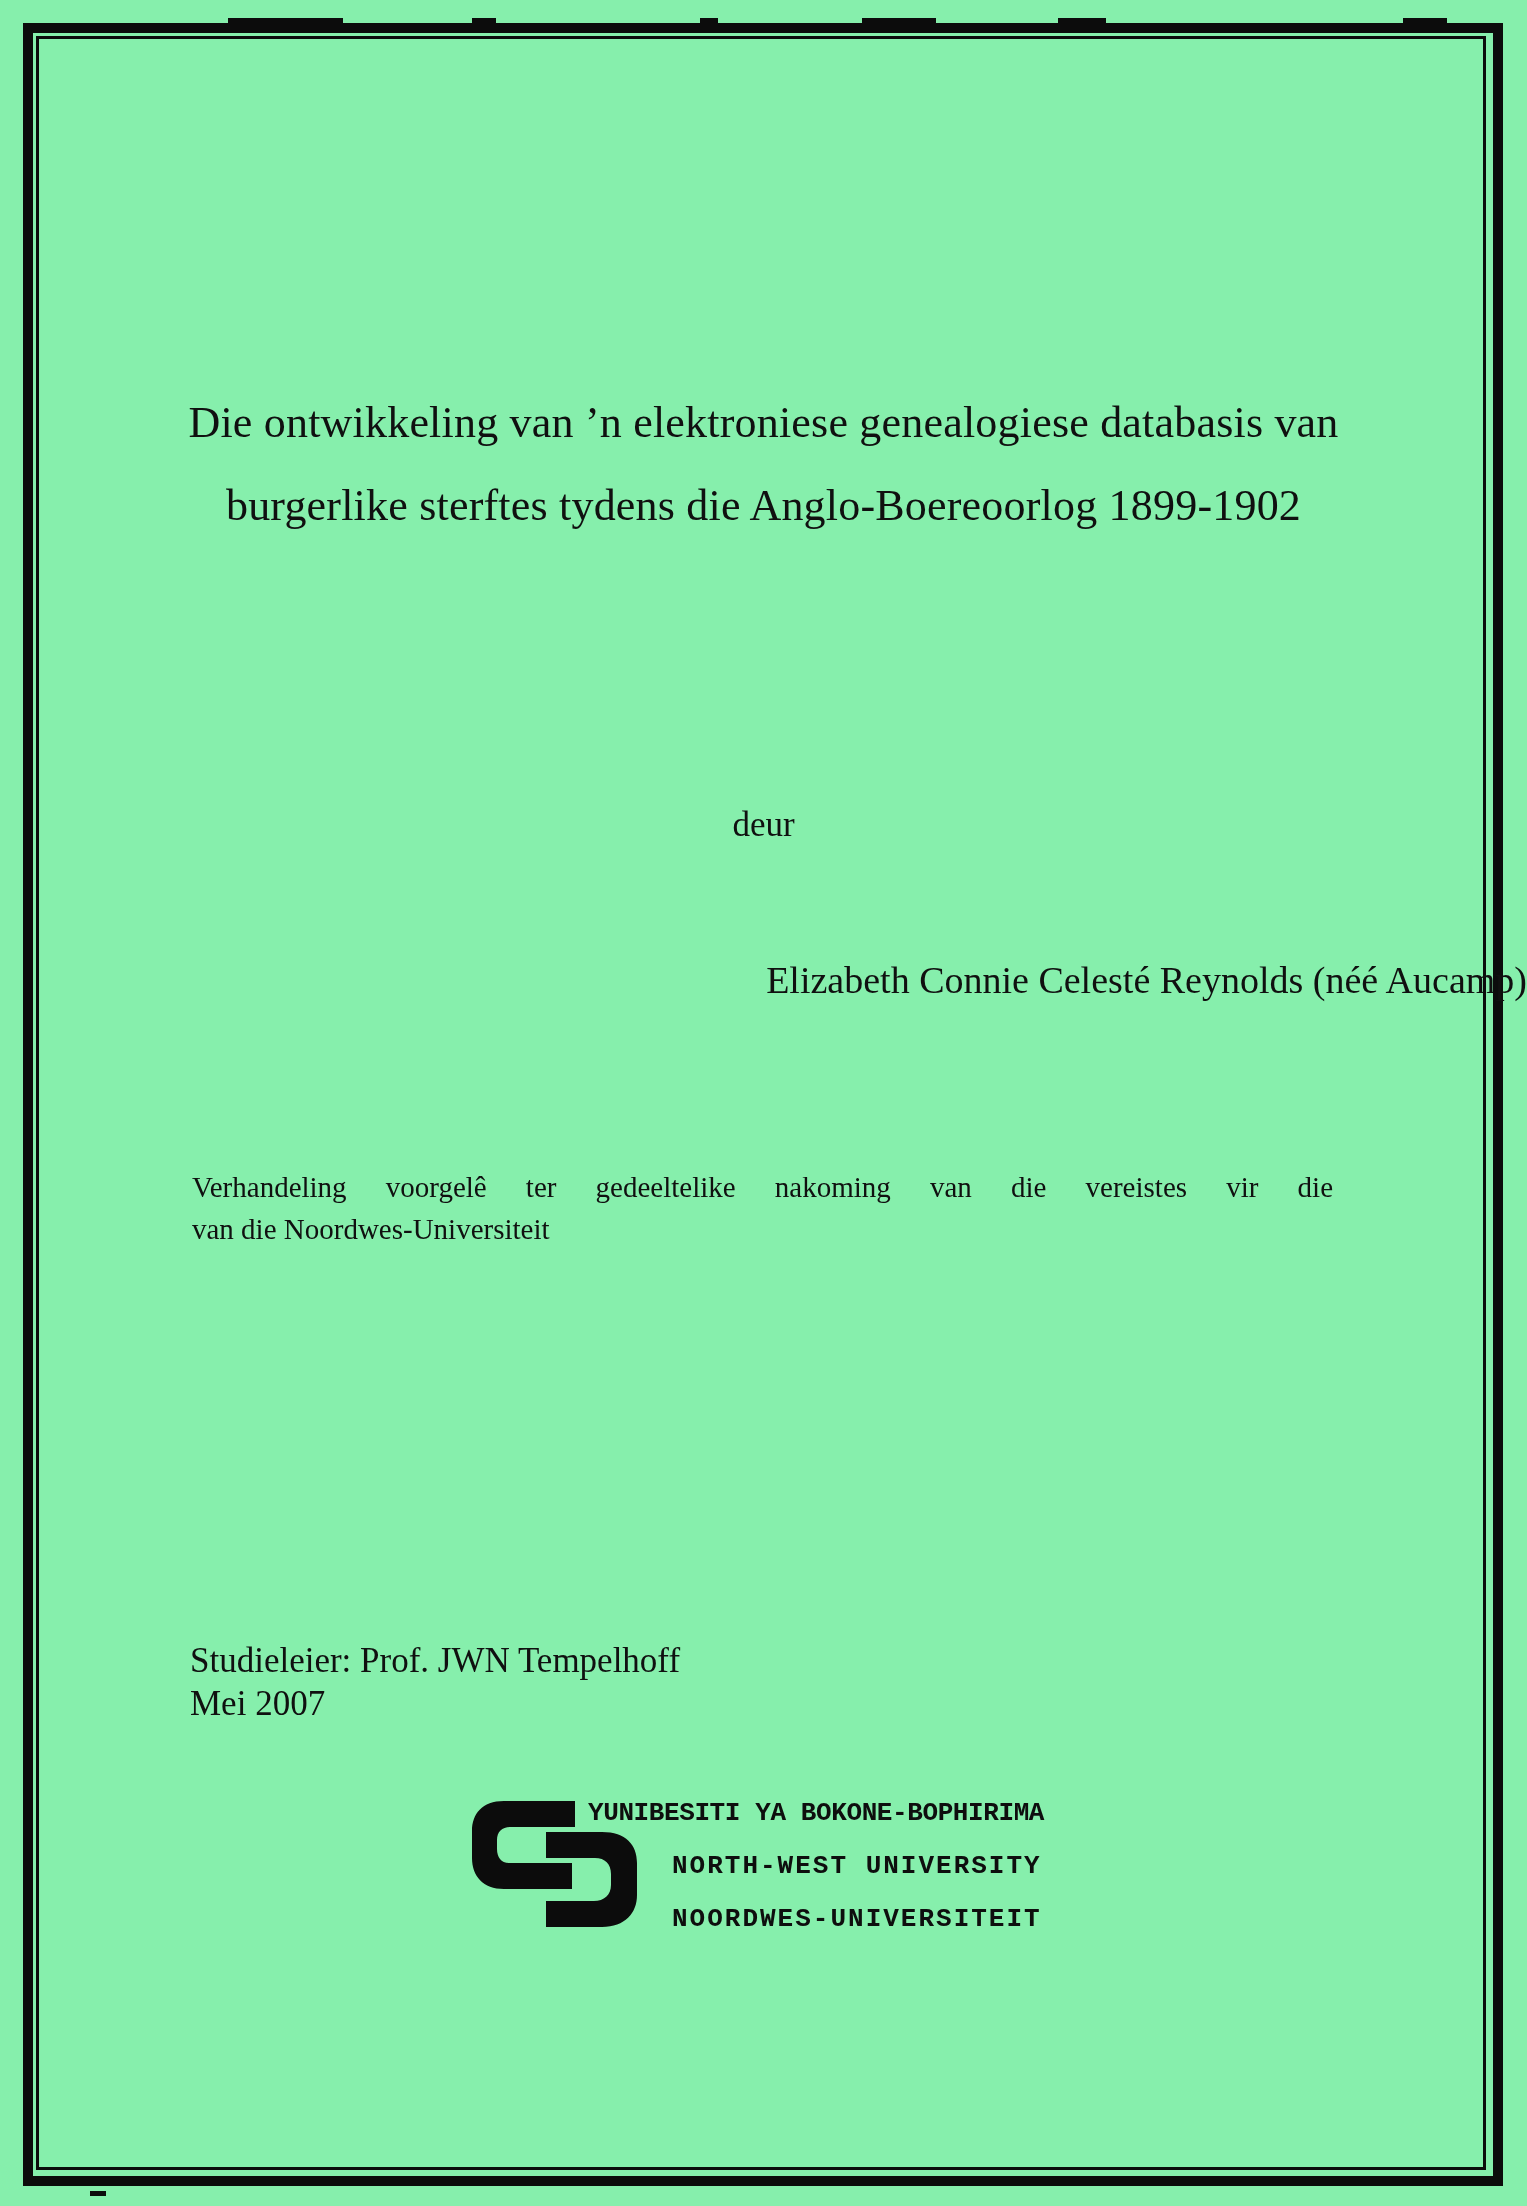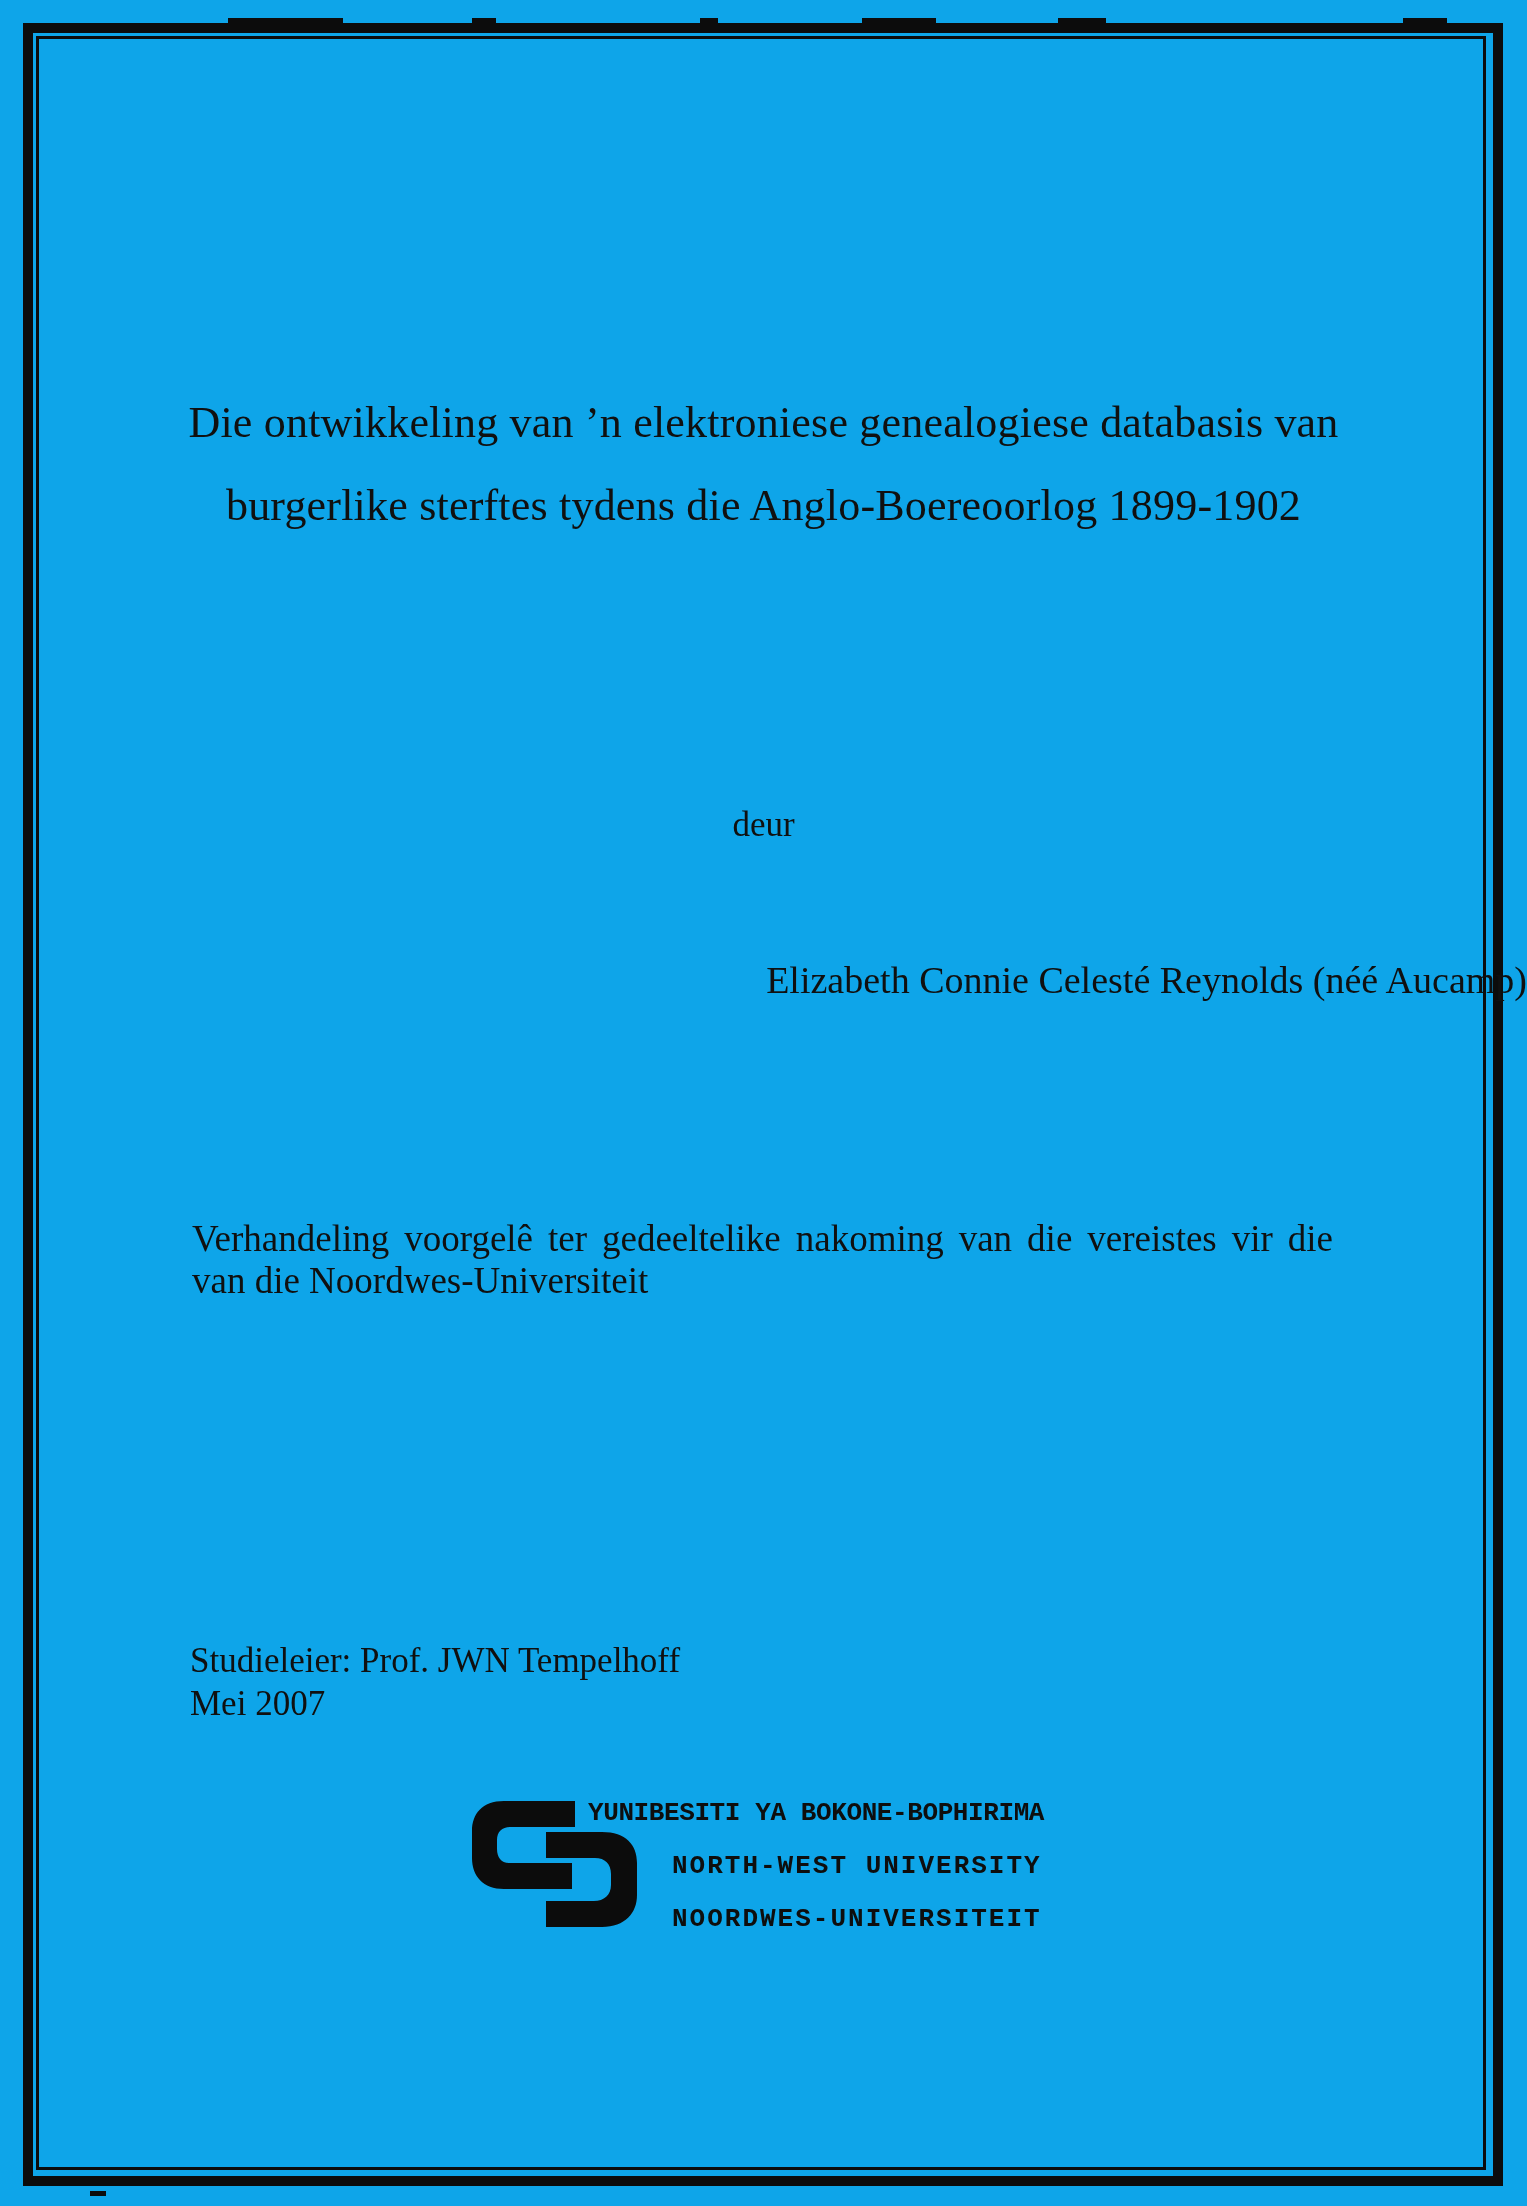--- a/index.html
+++ b/index.html
@@ -1,20 +1,20 @@
 <!DOCTYPE html>
 <html><head>
 <meta charset="utf-8">
 <style>
   html, body { margin: 0; padding: 0; background: #ffffff; }
   .page {
     position: relative;
     width: 1527px;
     height: 2206px;
-    background: #0ea5e9;
+    background: #86efac;
     font-family: "Liberation Serif", "DejaVu Serif", serif;
     color: #101010;
     overflow: hidden;
   }
   
   .frame-outer {
     position: absolute;
     left: 23px; top: 23px; right: 24px; bottom: 20px;
     border: 10px solid #0c0c0c;
   }
@@ -52,22 +52,22 @@
   }
   .author {
     position: absolute;
     left: 0; top: 961px; width: 100%;
     text-align: right;
     font-size: 38px;
     line-height: 1;
   }
   .submission {
     position: absolute;
-    left: 192px; top: 1218px; width: 1141px;
-    font-size: 37px;
+    left: 192px; top: 1166px; width: 1141px;
+    font-size: 29px;
     line-height: 42px;
   }
   .submission .just { text-align: justify; text-align-last: justify; }
   .submission em { font-style: italic; }
   .supervisor-block {
     position: absolute;
     left: 190px; top: 1639px;
     font-size: 35px;
     line-height: 43px;
   }

